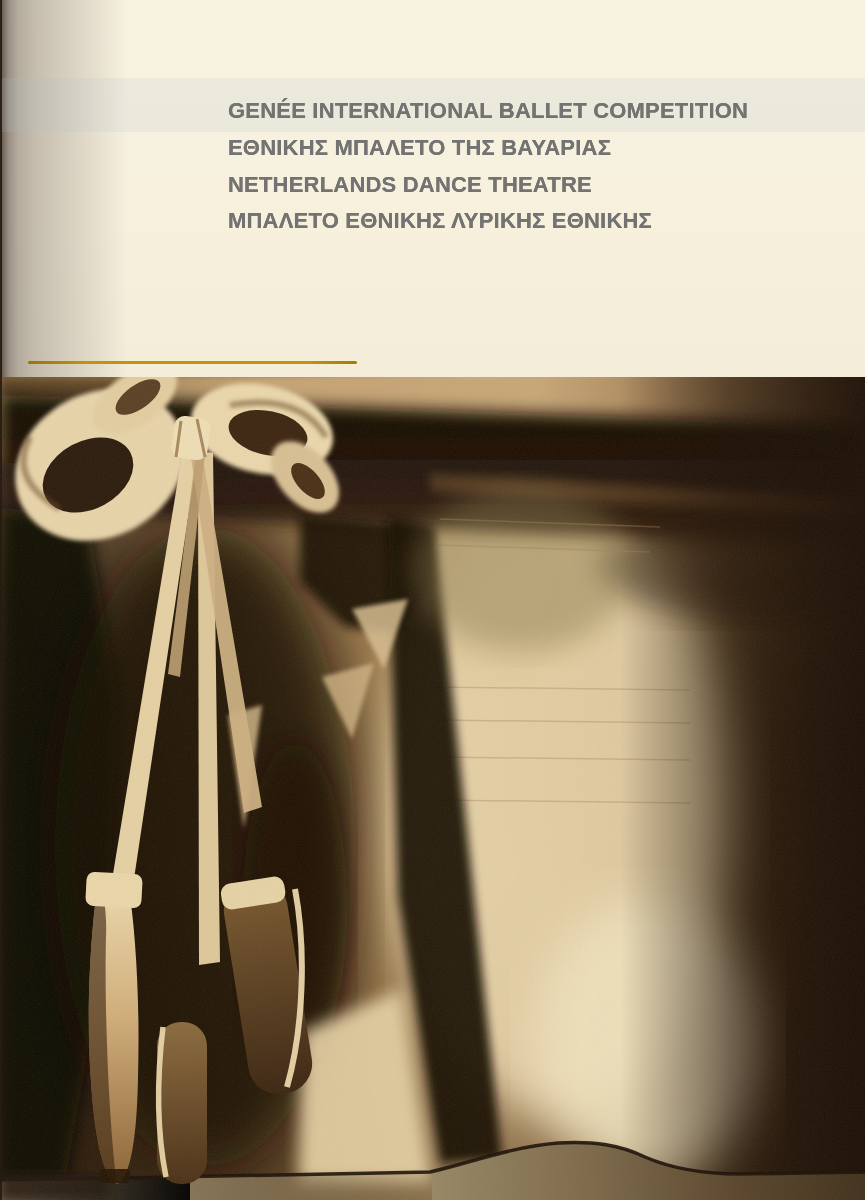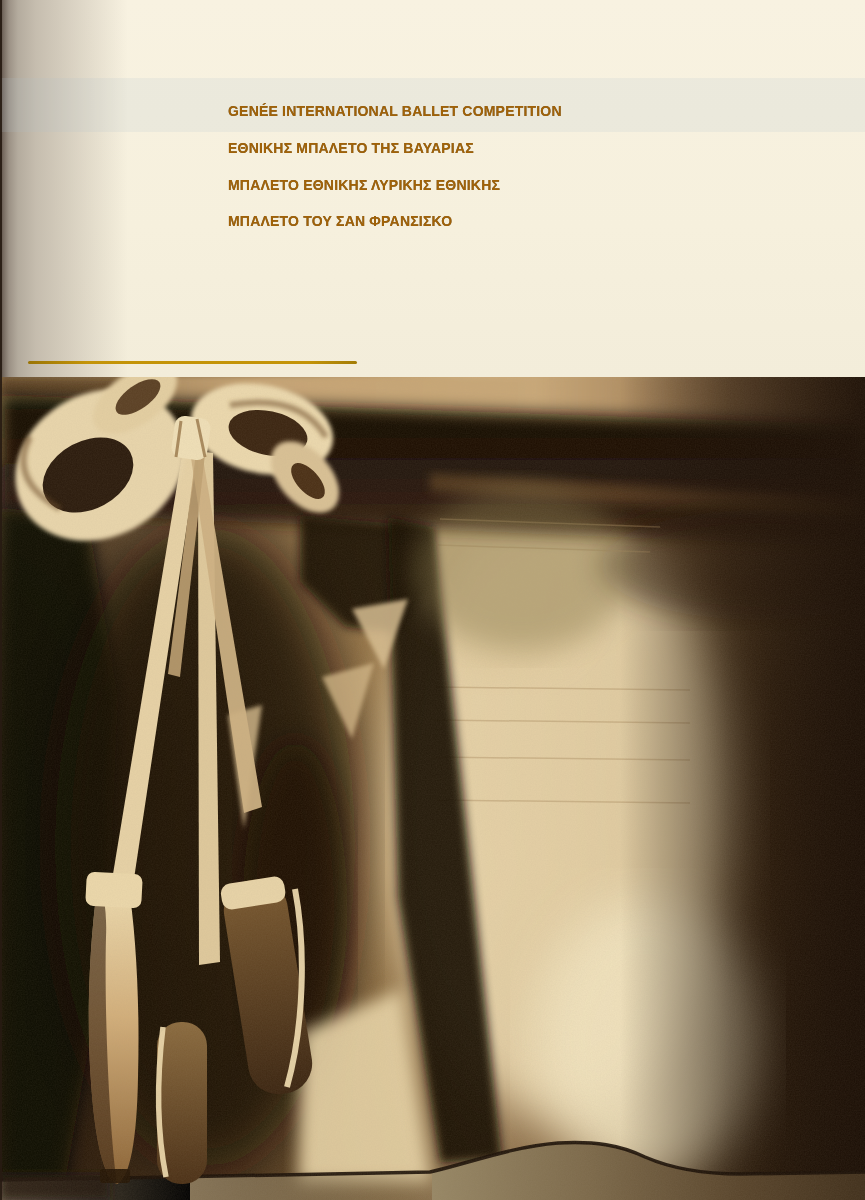--- a/index.html
+++ b/index.html
@@ -24,22 +24,22 @@
     background:rgba(173,194,206,.16);
   }
   .spine-line{
     position:absolute;left:0;top:0;width:2px;height:1200px;
     background:#271b12;opacity:.9;z-index:5;
   }
   .companies{
     position:absolute;left:228px;top:93px;margin:0;padding:0;list-style:none;z-index:2;
   }
   .companies li{
-    font-size:14px;font-weight:700;line-height:36.8px;letter-spacing:.2px;
-    color:#a16207;white-space:nowrap;
+    font-size:22px;font-weight:700;line-height:36.8px;letter-spacing:.2px;
+    color:#737373;white-space:nowrap;
     text-shadow:0 0 .5px rgba(23,20,15,.6);
   }
   .divider{
     position:absolute;left:28px;top:361px;width:329px;height:3px;
     background:linear-gradient(to right,#9a7405 0%,#c49408 18%,#c49408 85%,#a37c05 100%);
     border-radius:2px;z-index:2;
   }
   .photo{
     position:absolute;left:0;top:377px;width:865px;height:823px;
   }
@@ -49,22 +49,22 @@
 <body>
 
 <div class="page-top">
   <div class="gutter-shadow"></div>
   <div class="scan-band"></div>
 </div>
 
 <ul class="companies">
   <li>GENÉE INTERNATIONAL BALLET COMPETITION</li>
   <li>ΕΘΝΙΚΗΣ ΜΠΑΛΕΤΟ ΤΗΣ ΒΑΥΑΡΙΑΣ</li>
+  <li>NETHERLANDS DANCE THEATRE</li>
   <li>ΜΠΑΛΕΤΟ ΕΘΝΙΚΗΣ ΛΥΡΙΚΗΣ ΕΘΝΙΚΗΣ</li>
-  <li>ΜΠΑΛΕΤΟ ΤΟΥ ΣΑΝ ΦΡΑΝΣΙΣΚΟ</li>
 </ul>
 
 <div class="divider"></div>
 
 <div class="photo">
 <svg viewBox="0 0 865 823" xmlns="http://www.w3.org/2000/svg">
   <defs>
     <linearGradient id="gWall" x1="0" y1="0" x2="1" y2="0">
       <stop offset="0" stop-color="#1b0f07"></stop>
           <stop offset=".10" stop-color="#33200e"></stop>

